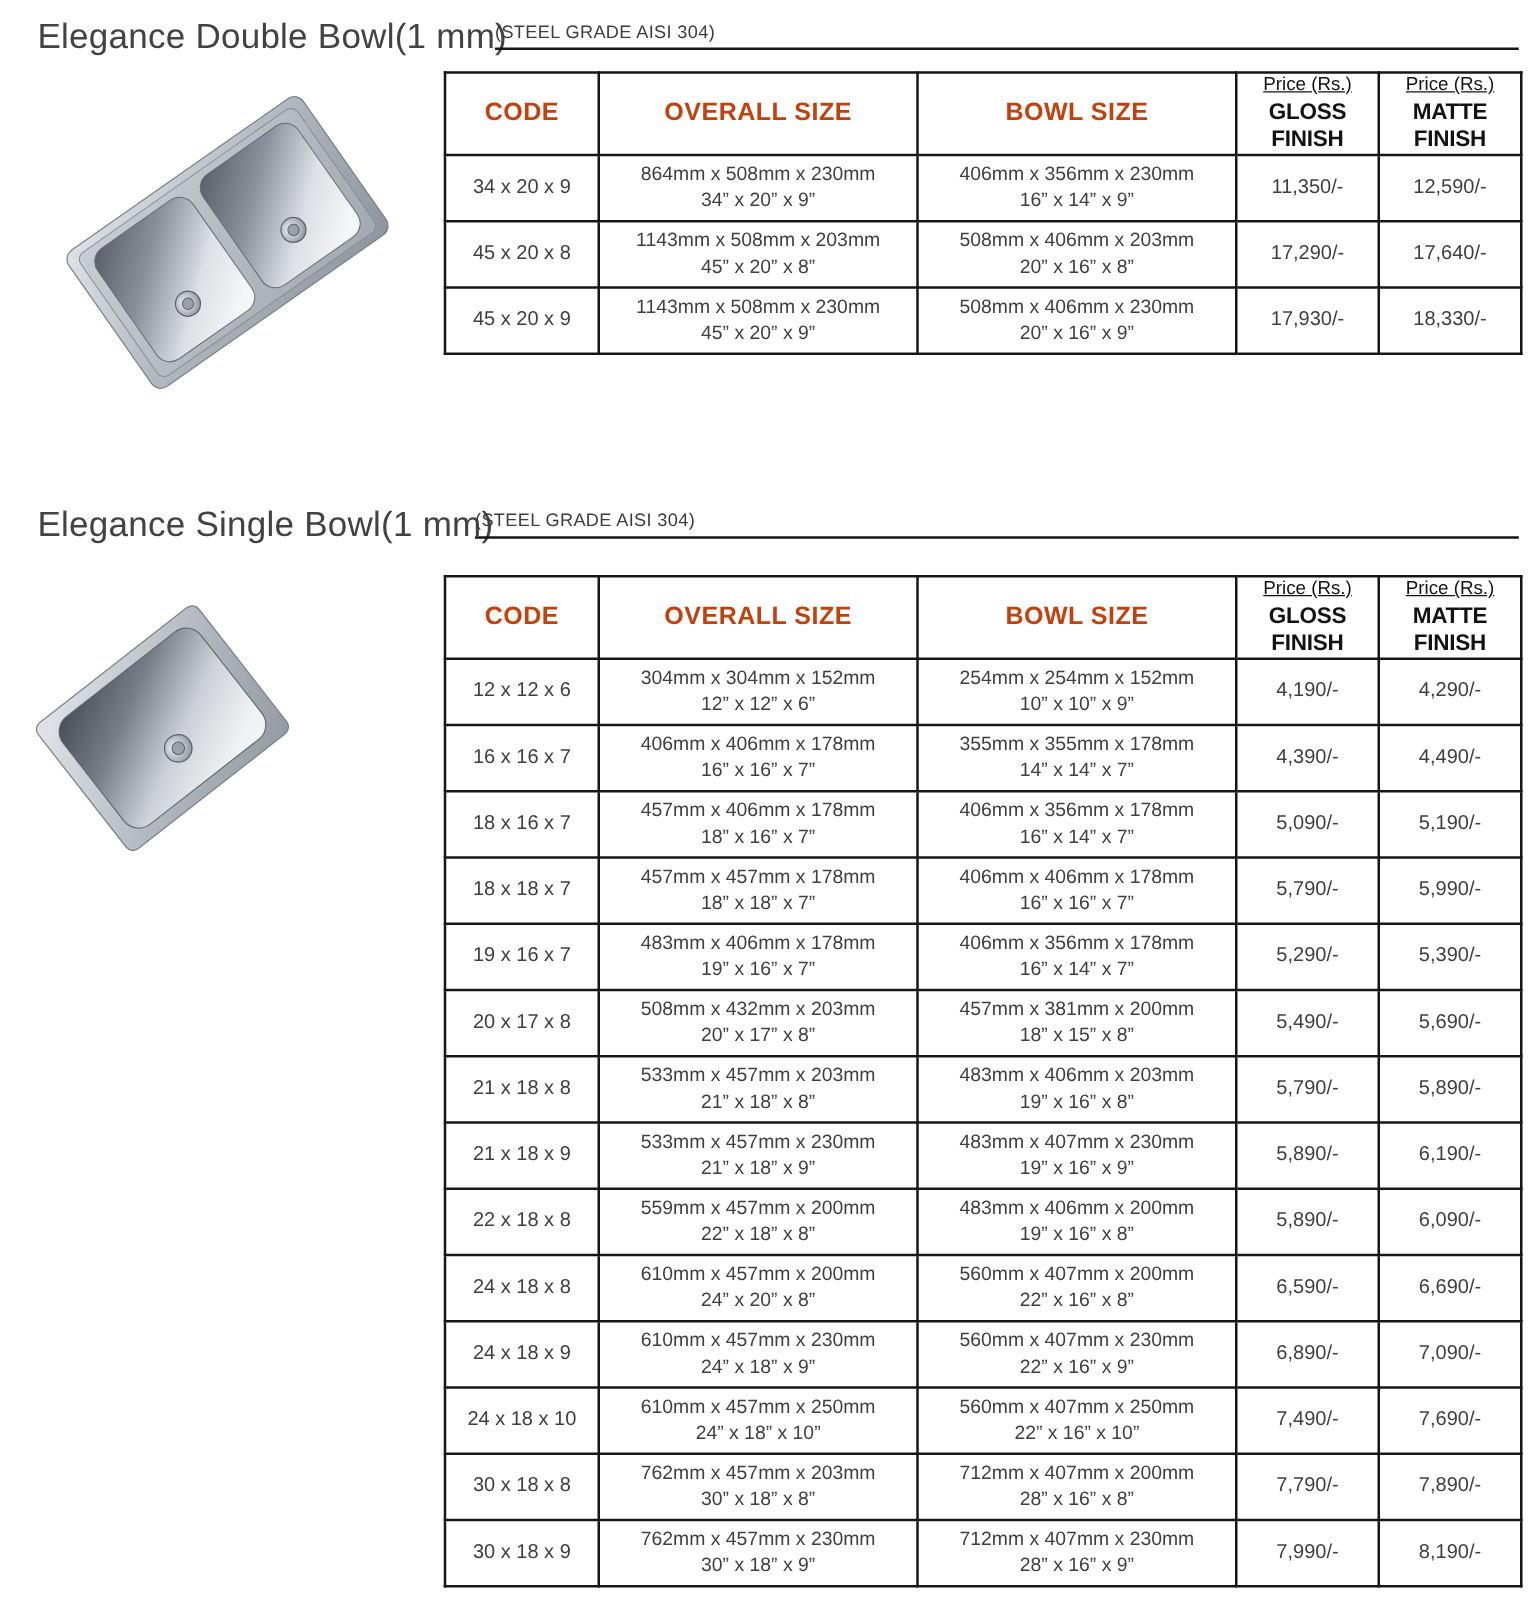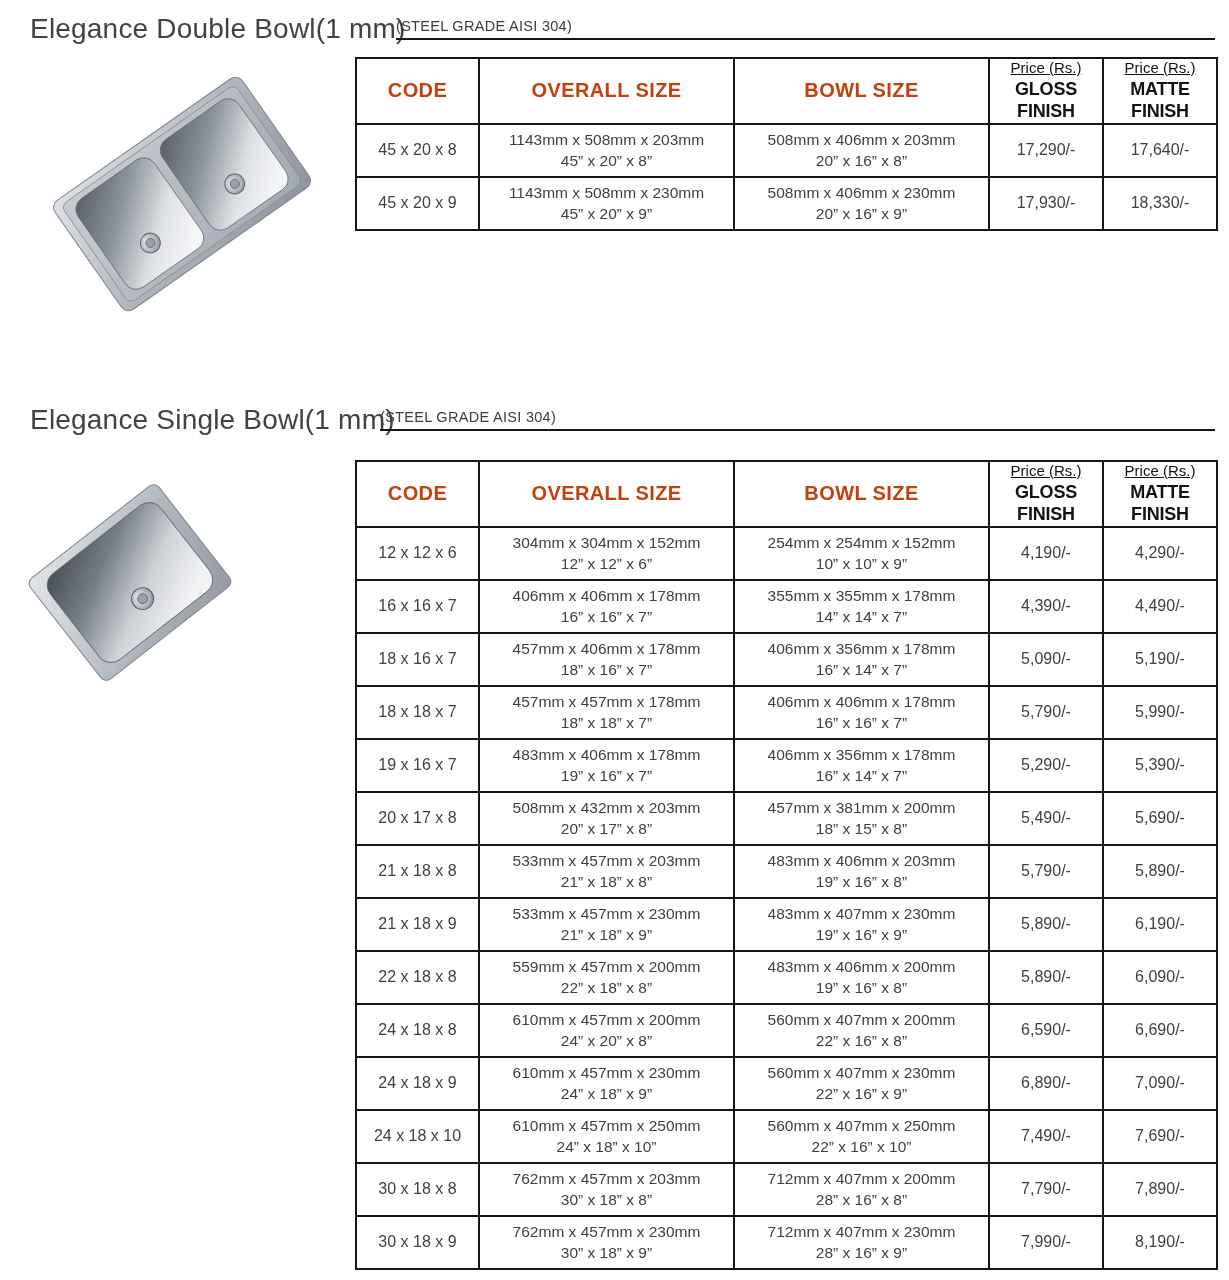--- a/index.html
+++ b/index.html
@@ -105,20 +105,33 @@
             <div class="price-l2">GLOSS FINISH</div>
           </th>
           <th class="h-price">
             <div class="price-l1">Price (Rs.)</div>
             <div class="price-l2">MATTE FINISH</div>
           </th>
         </tr>
       </thead>
       <tbody>
         <tr>
+          <td class="c-code">34 x 20 x 9</td>
+          <td class="c-size">
+            <div>864mm x 508mm x 230mm</div>
+            <div>34” x 20” x 9”</div>
+          </td>
+          <td class="c-size">
+            <div>406mm x 356mm x 230mm</div>
+            <div>16” x 14” x 9”</div>
+          </td>
+          <td class="c-price">11,350/-</td>
+          <td class="c-price">12,590/-</td>
+        </tr>
+        <tr>
           <td class="c-code">45 x 20 x 8</td>
           <td class="c-size">
             <div>1143mm x 508mm x 203mm</div>
             <div>45” x 20” x 8”</div>
           </td>
           <td class="c-size">
             <div>508mm x 406mm x 203mm</div>
             <div>20” x 16” x 8”</div>
           </td>
           <td class="c-price">17,290/-</td>

